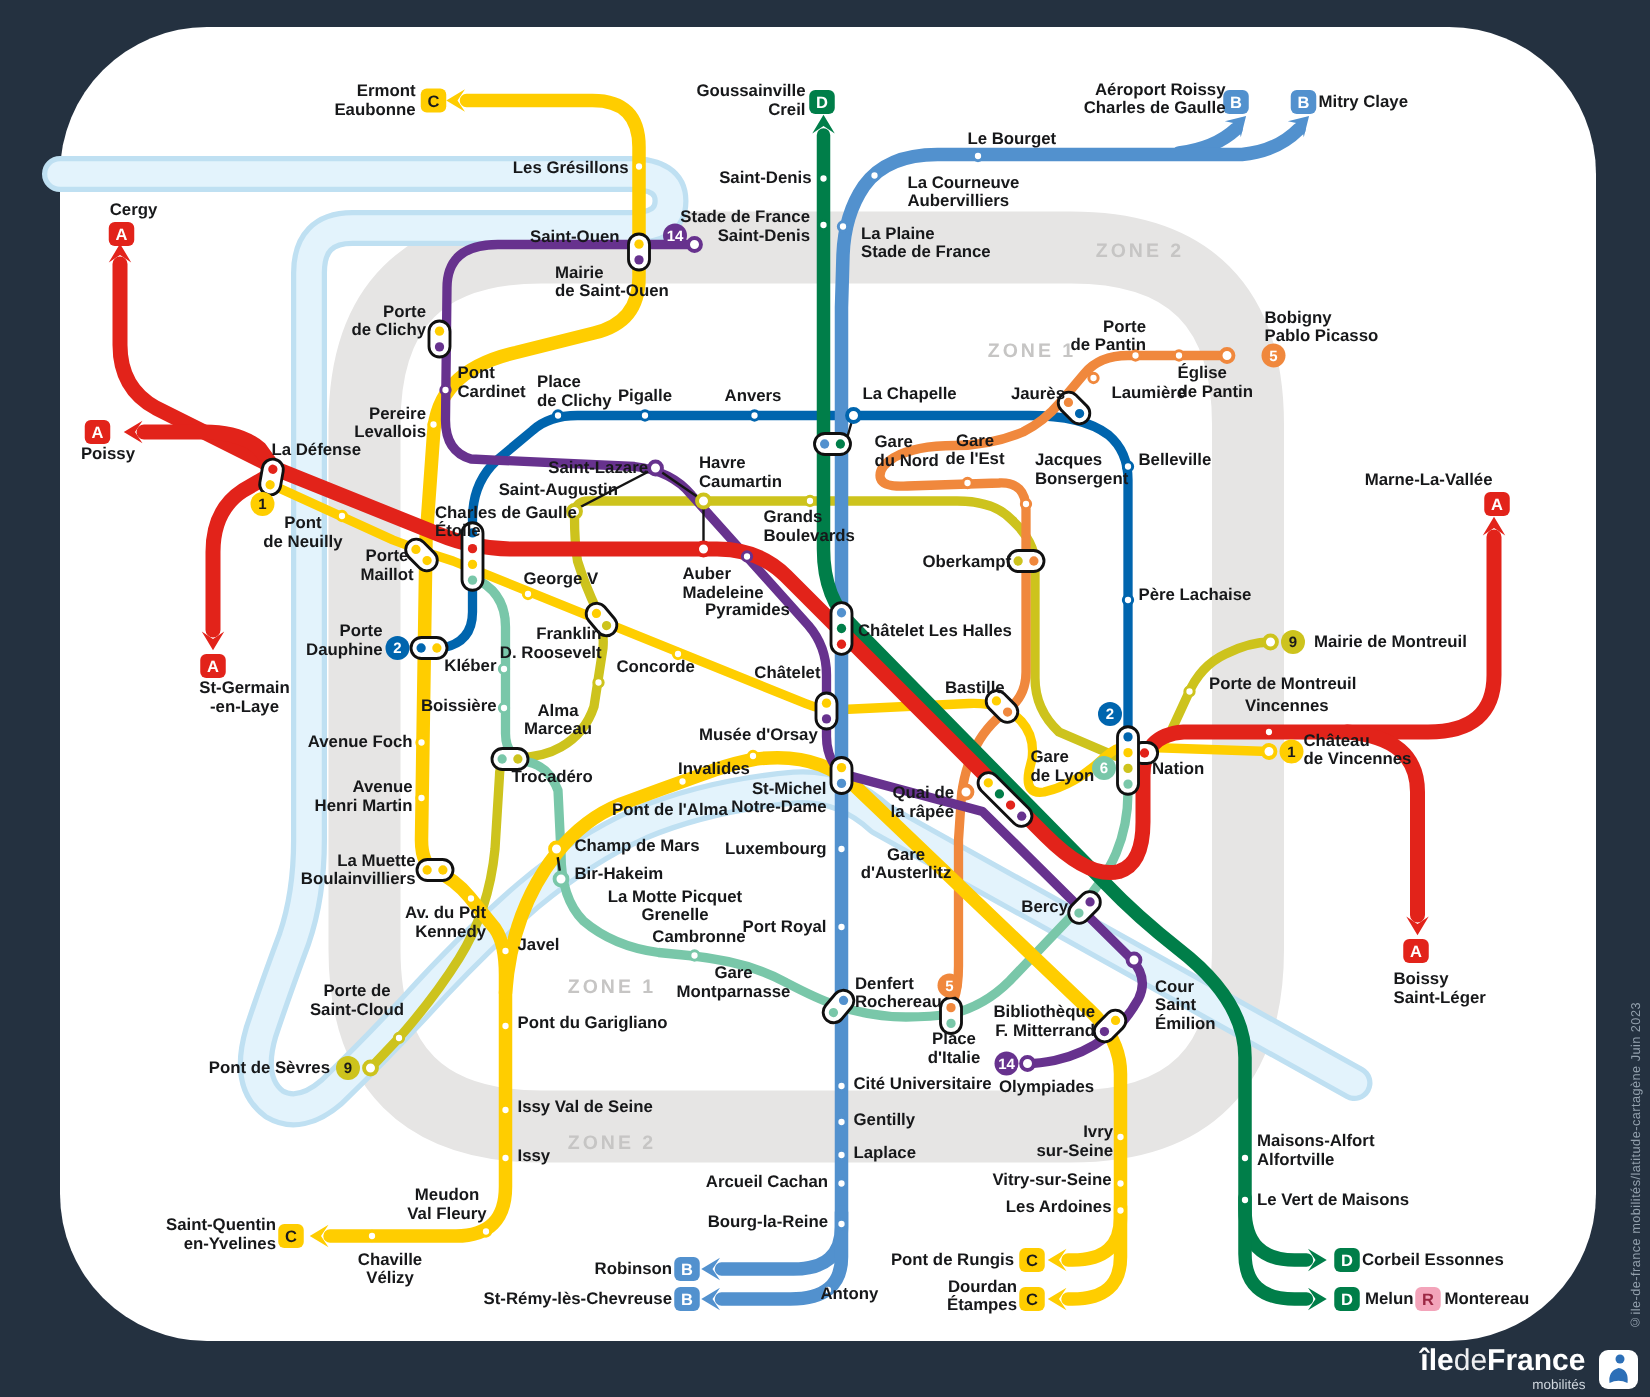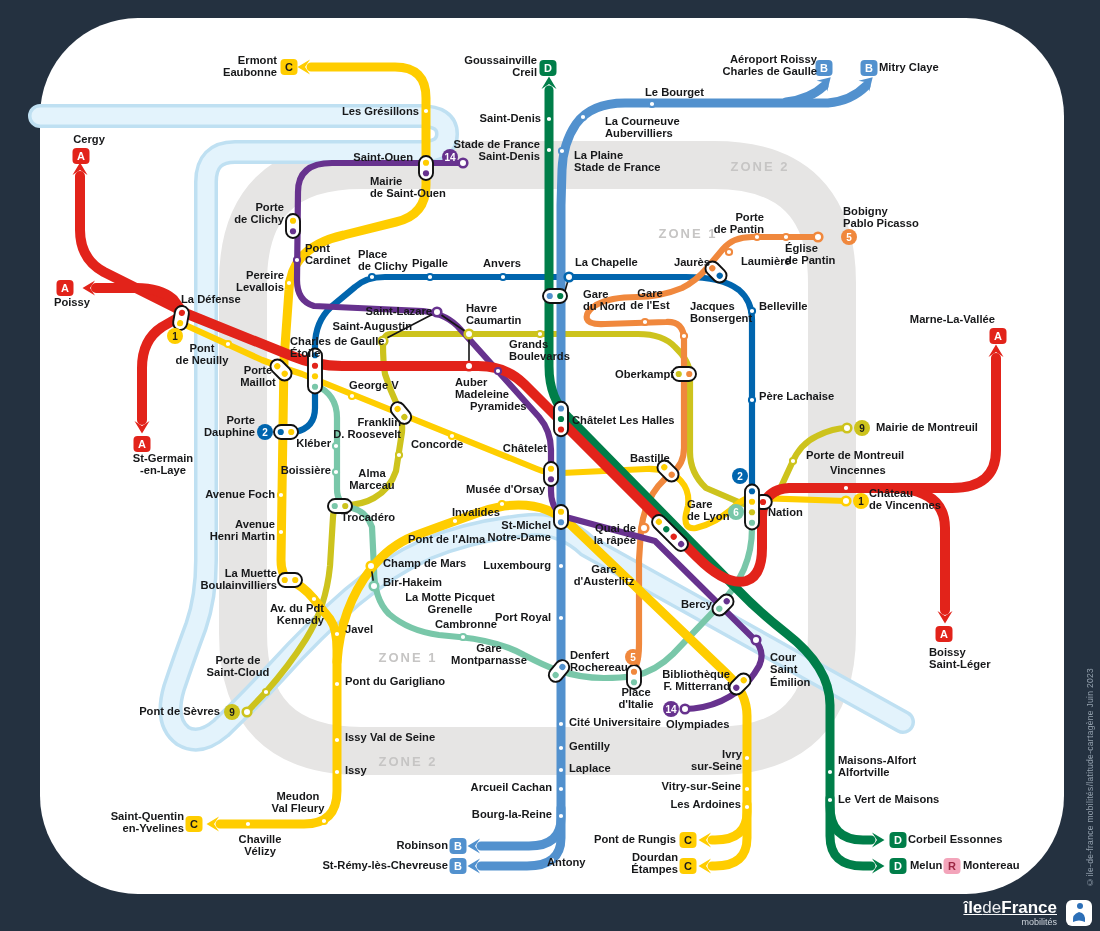--- a/index.html
+++ b/index.html
@@ -14,21 +14,21 @@
   .zone{font:700 13px "Liberation Sans","DejaVu Sans",sans-serif;fill:#c6c5c4;letter-spacing:2px;}
   .badge-letter{font:700 11px "Liberation Sans","DejaVu Sans",sans-serif;}
   .badge-number{font:700 10px "Liberation Sans","DejaVu Sans",sans-serif;}
   .line-path{fill:none;stroke-linecap:round;stroke-linejoin:round;}
   .river-edge{fill:none;stroke:var(--river-edge,#bfe0f2);stroke-width:24;stroke-linecap:round;stroke-linejoin:round;}
   .river-fill{fill:none;stroke:var(--river,#e3f3fc);stroke-width:17;stroke-linecap:round;stroke-linejoin:round;}
   .zone-ring{fill:none;stroke:var(--ring,#e6e5e4);stroke-width:48;}
   .connector{stroke:#141414;stroke-width:1.6;}
   #footer-bar{position:absolute;left:0;bottom:0;width:100%;height:37px;display:flex;align-items:center;justify-content:flex-end;gap:9px;padding-right:8px;box-sizing:border-box;}
   #brand-block{display:flex;flex-direction:column;align-items:flex-end;line-height:1;color:#fff;}
-  #brand-line{font-size:17px;text-decoration:underline;}
+  #brand-line{font-size:20px;}
   .b-bold{font-weight:700;}
   .b-light{font-weight:400;opacity:.92;}
   #brand-sub{font-size:9px;font-weight:400;color:#cfd6dd;margin-top:2px;margin-left:32px;}
   #brand-tile{width:26px;height:26px;background:#fff;border-radius:6px;display:flex;align-items:center;justify-content:center;}
   #copyright{
     position:absolute;right:5px;bottom:44px;writing-mode:vertical-rl;transform:rotate(180deg);
     font-size:8.5px;color:#93a0ad;letter-spacing:.3px;
   }
 </style>
 </head>

